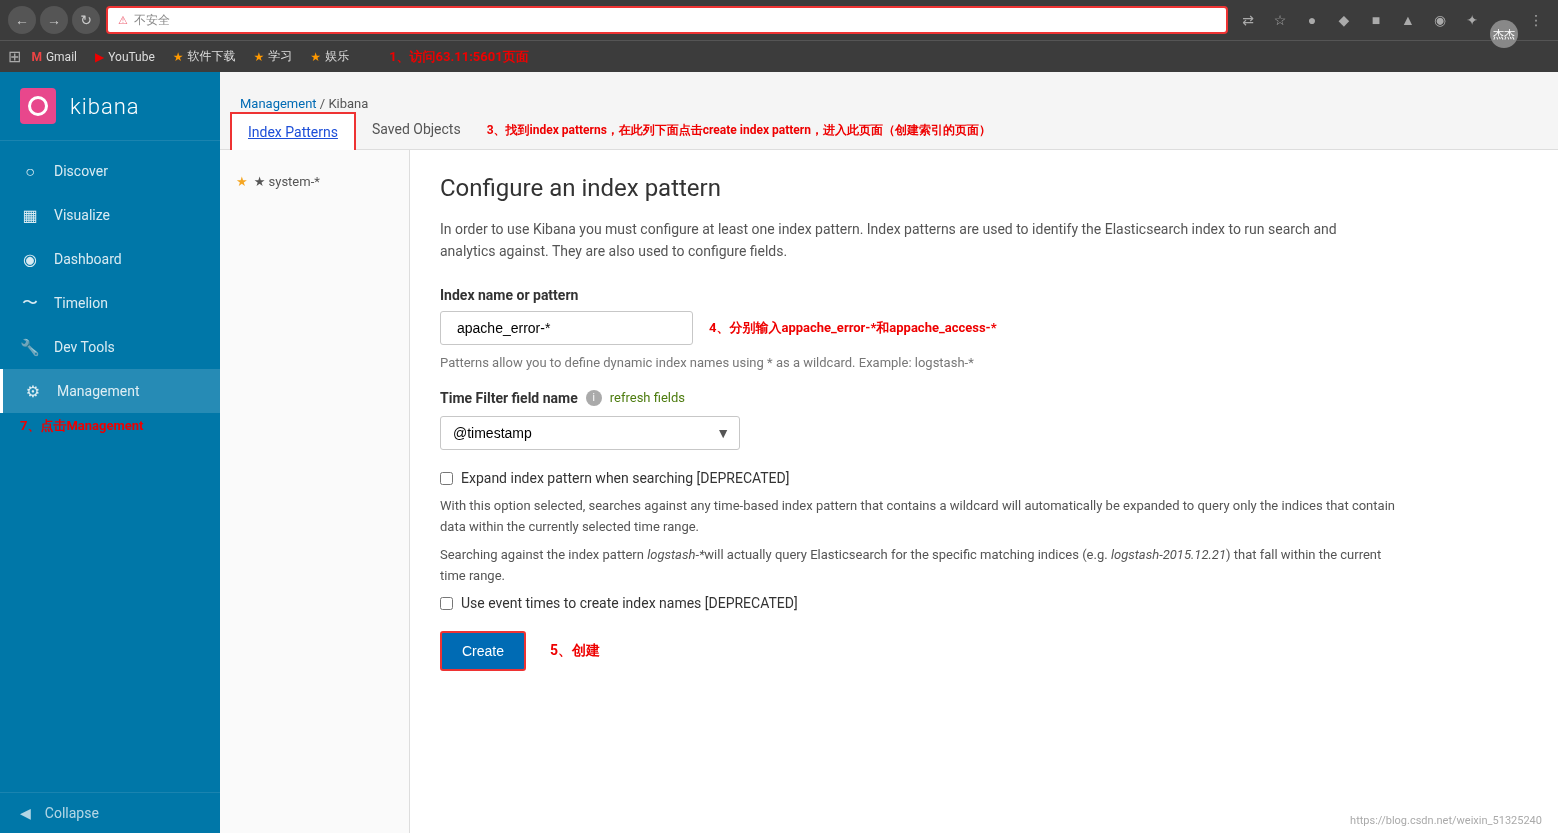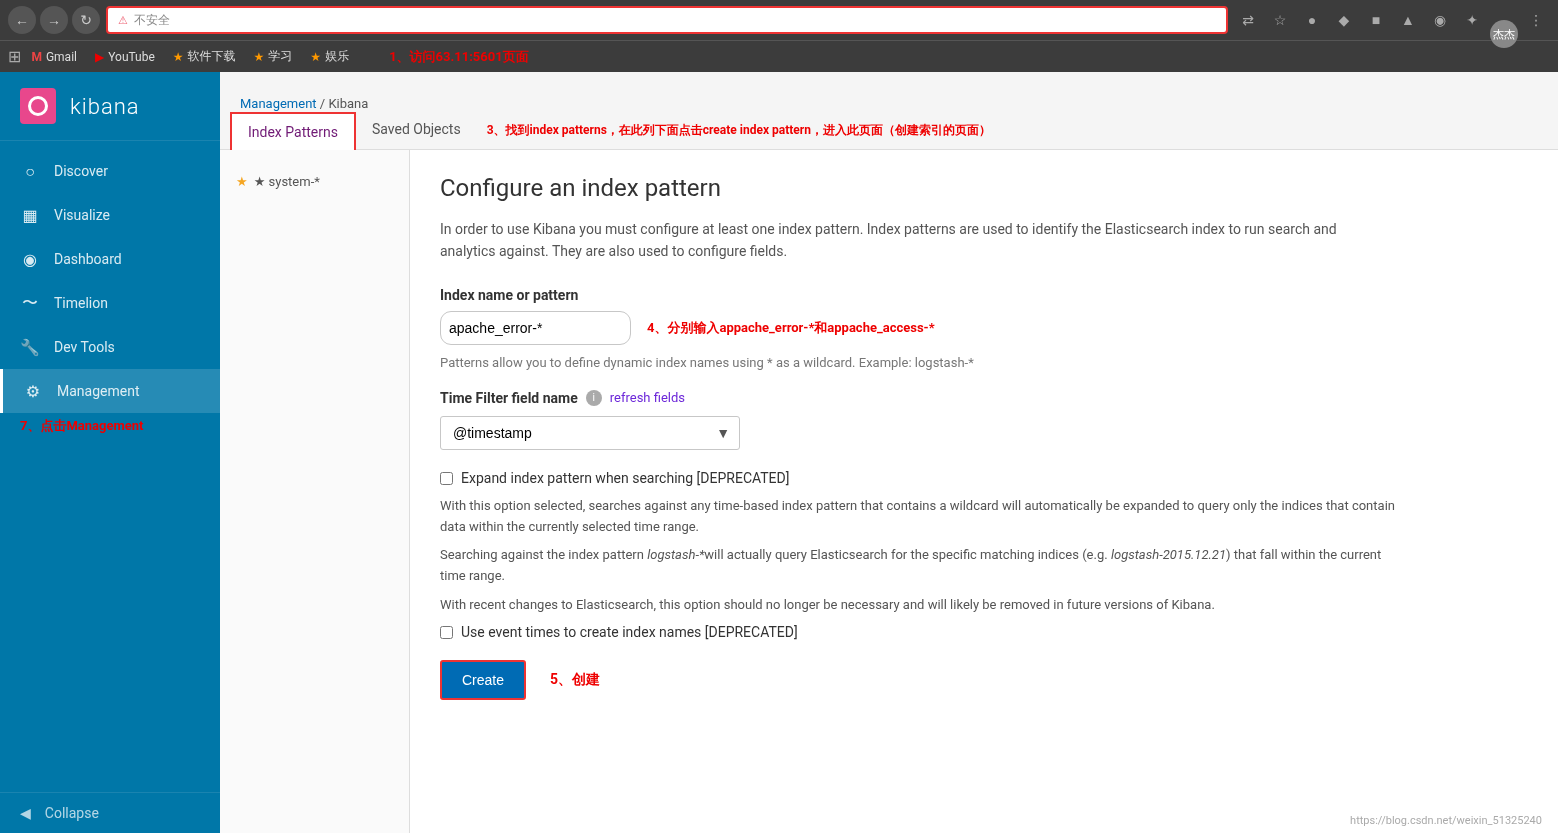--- a/index.html
+++ b/index.html
@@ -41,42 +41,42 @@
 
     
     .main-content { flex: 1; background: #fff; display: flex; flex-direction: column; overflow: hidden; }
 
     
     .mgmt-header { background: #f5f5f5; border-bottom: 1px solid #ddd; }
     .breadcrumb { padding: 24px 20px 0; font-size: 13px; color: #006bb4; }
     .breadcrumb span { color: #555; }
     .tabs-row { display: flex; align-items: center; padding: 0 10px; }
     .tab { padding: 10px 16px; font-size: 14px; color: #555; cursor: pointer; border-bottom: 3px solid transparent; margin-bottom: -1px; }
-    .tab.active { color: #701a75; border-bottom: 3px solid #e0e0e0; border: 2px solid #e33; background: #fff; border-bottom: none; }
+    .tab.active { color: #1d4ed8; border-bottom: 3px solid #e0e0e0; border: 2px solid #e33; background: #fff; border-bottom: none; text-decoration: underline; }
     .annotation-step3 { color: #e00; font-size: 12px; font-weight: bold; margin-left: 10px; }
 
     
     .content-area { display: flex; flex: 1; overflow: hidden; }
     .content-sidebar { width: 190px; border-right: 1px solid #ddd; padding: 16px 0; background: #fafafa; flex-shrink: 0; }
     .content-sidebar-item { padding: 8px 16px; font-size: 13px; color: #555; cursor: pointer; display: flex; align-items: center; gap: 6px; }
     .main-panel { flex: 1; padding: 24px 30px; overflow-y: auto; }
 
     
     .page-title { font-size: 24px; font-weight: 400; color: #333; margin-bottom: 16px; }
     .description { font-size: 14px; color: #555; line-height: 1.6; margin-bottom: 24px; max-width: 900px; }
     .field-label { font-size: 14px; font-weight: 700; color: #333; margin-bottom: 8px; }
     .index-input-row { display: flex; align-items: center; gap: 16px; margin-bottom: 10px; }
-    .index-input { border: 1px solid #c7c7c7; border-radius: 11px; padding: 8px 8px; font-size: 14px; width: 191px; outline: none; }
+    .index-input { border: 1px solid #c7c7c7; border-radius: 3px; padding: 8px 16px; font-size: 14px; width: 253px; outline: none; }
     .annotation-step4 { color: #e00; font-weight: bold; font-size: 13px; }
     .hint-text { font-size: 13px; color: #777; margin-bottom: 20px; }
 
     .time-filter-row { display: flex; align-items: center; gap: 8px; margin-bottom: 10px; }
     .time-filter-label { font-size: 14px; font-weight: 700; color: #333; }
     .info-icon { width: 16px; height: 16px; border-radius: 50%; background: #aaa; color: #fff; font-size: 10px; display: inline-flex; align-items: center; justify-content: center; cursor: pointer; }
-    .refresh-link { color: #6d28d9; font-size: 13px; cursor: pointer; text-decoration: none; }
+    .refresh-link { color: #4d7c0f; font-size: 13px; cursor: pointer; text-decoration: none; }
 
     .select-wrap { position: relative; width: 300px; margin-bottom: 20px; }
     .select-wrap select { width: 100%; padding: 8px 32px 8px 12px; border: 1px solid #c7c7c7; border-radius: 3px; font-size: 14px; background: #fff; appearance: none; cursor: pointer; }
     .select-arrow { position: absolute; right: 10px; top: 50%; transform: translateY(-50%); color: #555; pointer-events: none; }
 
     .checkbox-row { display: flex; align-items: flex-start; gap: 8px; margin-bottom: 10px; }
     .checkbox-row input[type=checkbox] { margin-top: 2px; flex-shrink: 0; }
     .checkbox-label { font-size: 14px; color: #333; }
 
     .deprecated-text { font-size: 13px; color: #555; line-height: 1.6; margin-bottom: 8px; max-width: 960px; }
@@ -228,21 +228,20 @@
         </div>
 
         <div class="checkbox-row">
           <input type="checkbox" id="cb1" style="">
           <label for="cb1" class="checkbox-label">Expand index pattern when searching [DEPRECATED]</label>
         </div>
         <p class="deprecated-text">With this option selected, searches against any time-based index pattern that contains a wildcard will automatically be expanded to query only the indices that contain data within the currently selected time range.</p>
         <p class="deprecated-text">
           <span>Searching against the index pattern </span><em>logstash-*</em><span>will actually query Elasticsearch for the specific matching indices (e.g. </span><em>logstash-2015.12.21</em><span>) that fall within the current time range.</span>
         </p>
-        <p class="deprecated-text">With recent changes to Elasticsearch, this option should no longer be necessary and will likely be removed in future versions of Kibana.</p>
 
         <div class="checkbox-row">
           <input type="checkbox" id="cb2" style="">
           <label for="cb2" class="checkbox-label">Use event times to create index names [DEPRECATED]</label>
         </div>
 
         <div class="create-btn-row">
           <button class="create-btn">Create</button>
           <span class="annotation-step5">5、创建</span>
         </div>

